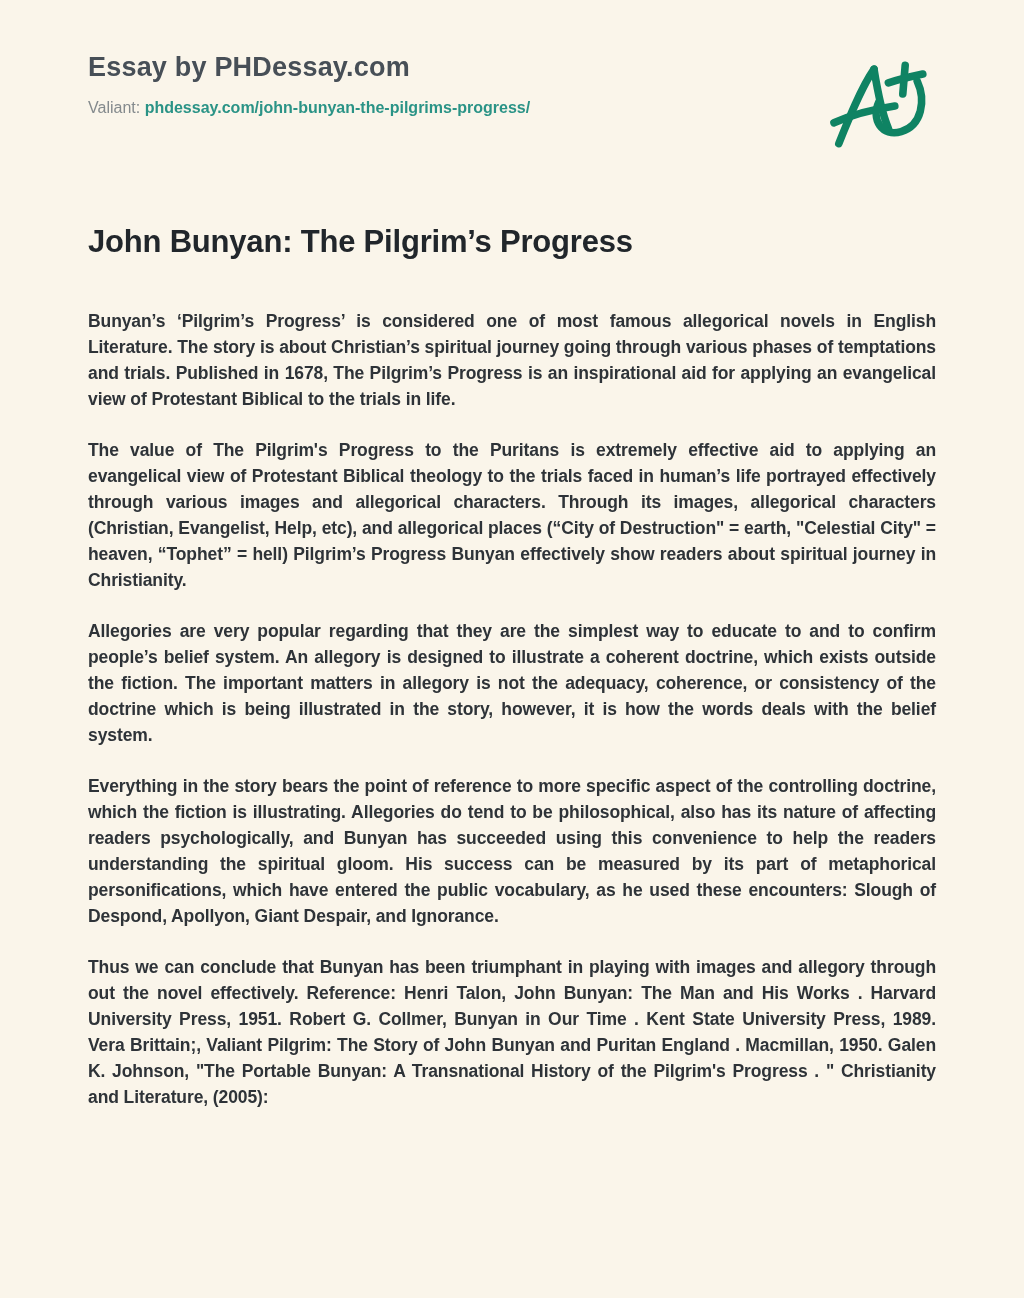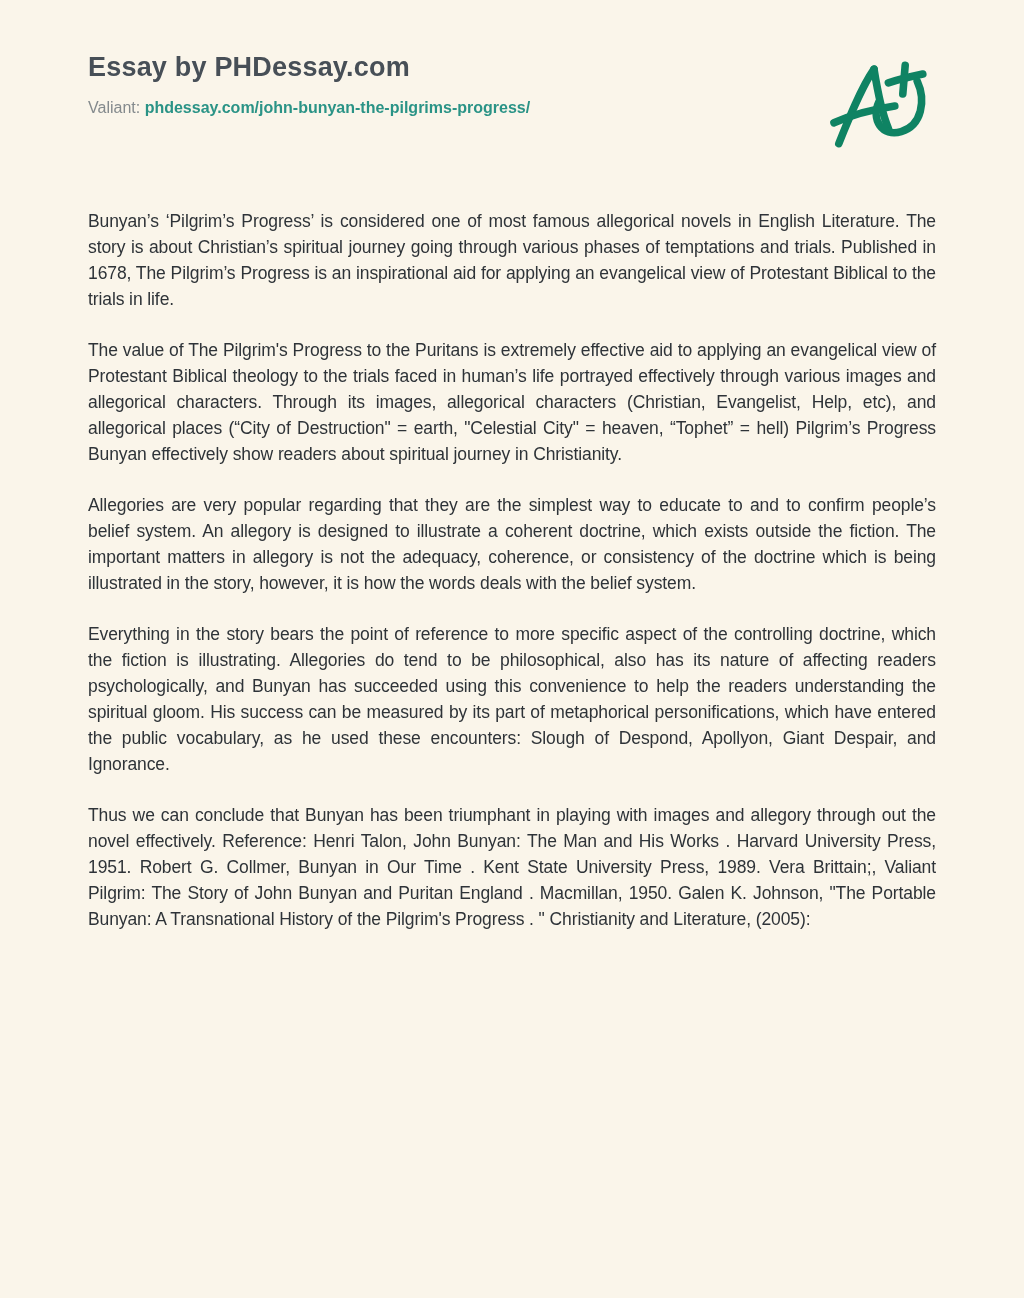--- a/index.html
+++ b/index.html
@@ -57,20 +57,21 @@
   .doc-title {
     margin-top: 64px;
     font-size: 31px;
     font-weight: bold;
     color: #21262b;
     letter-spacing: -0.2px;
   }
 
   .article {
     margin-top: 48px;
+    font-weight: bold;
   }
 
   .article p {
     font-size: 17.5px;
     line-height: 26px;
     color: #2e3338;
     text-align: justify;
     margin-bottom: 25px;
     letter-spacing: -0.1px;
   }
@@ -98,20 +99,21 @@
       <path d="M 10,86 C 36,74 60,69 86,65"></path>
 
       <path d="M 99,14 C 98,26 97,38 96,50"></path>
 
       <path d="M 78,36 C 93,31 107,28 121,25"></path>
 
       <path d="M 114,34 C 125,58 120,89 94,97 C 70,104 56,82 66,60"></path>
     </svg>
   </div>
 
+  <h1 class="doc-title">John Bunyan: The Pilgrim’s Progress</h1>
 
   <div class="article">
     <p>Bunyan’s ‘Pilgrim’s Progress’ is considered one of most famous allegorical novels in English Literature. The story is about Christian’s spiritual journey going through various phases of temptations and trials. Published in 1678, The Pilgrim’s Progress is an inspirational aid for applying an evangelical view of Protestant Biblical to the trials in life.</p>
     <p>The value of The Pilgrim's Progress to the Puritans is extremely effective aid to applying an evangelical view of Protestant Biblical theology to the trials faced in human’s life portrayed effectively through various images and allegorical characters. Through its images, allegorical characters (Christian, Evangelist, Help, etc), and allegorical places (“City of Destruction" = earth, "Celestial City" = heaven, “Tophet” = hell) Pilgrim’s Progress Bunyan effectively show readers about spiritual journey in Christianity.</p>
     <p>Allegories are very popular regarding that they are the simplest way to educate to and to confirm people’s belief system. An allegory is designed to illustrate a coherent doctrine, which exists outside the fiction. The important matters in allegory is not the adequacy, coherence, or consistency of the doctrine which is being illustrated in the story, however, it is how the words deals with the belief system.</p>
     <p>Everything in the story bears the point of reference to more specific aspect of the controlling doctrine, which the fiction is illustrating. Allegories do tend to be philosophical, also has its nature of affecting readers psychologically, and Bunyan has succeeded using this convenience to help the readers understanding the spiritual gloom. His success can be measured by its part of metaphorical personifications, which have entered the public vocabulary, as he used these encounters: Slough of Despond, Apollyon, Giant Despair, and Ignorance.</p>
     <p>Thus we can conclude that Bunyan has been triumphant in playing with images and allegory through out the novel effectively. Reference: Henri Talon, John Bunyan: The Man and His Works . Harvard University Press, 1951. Robert G. Collmer, Bunyan in Our Time . Kent State University Press, 1989. Vera Brittain;, Valiant Pilgrim: The Story of John Bunyan and Puritan England . Macmillan, 1950. Galen K. Johnson, "The Portable Bunyan: A Transnational History of the Pilgrim's Progress . " Christianity and Literature, (2005):</p>
   </div>
 
 </div>

